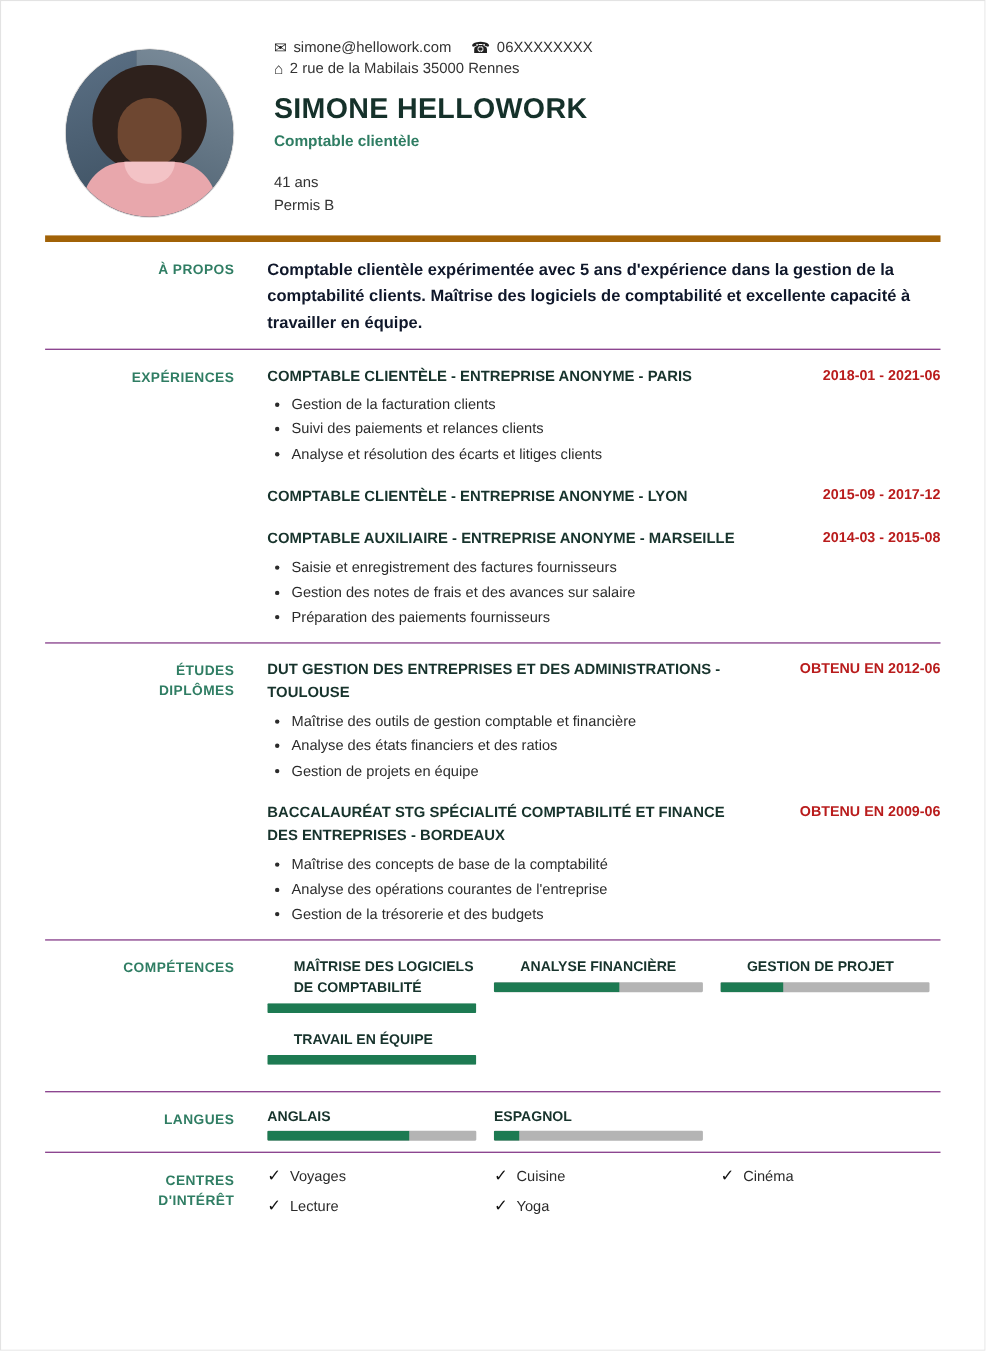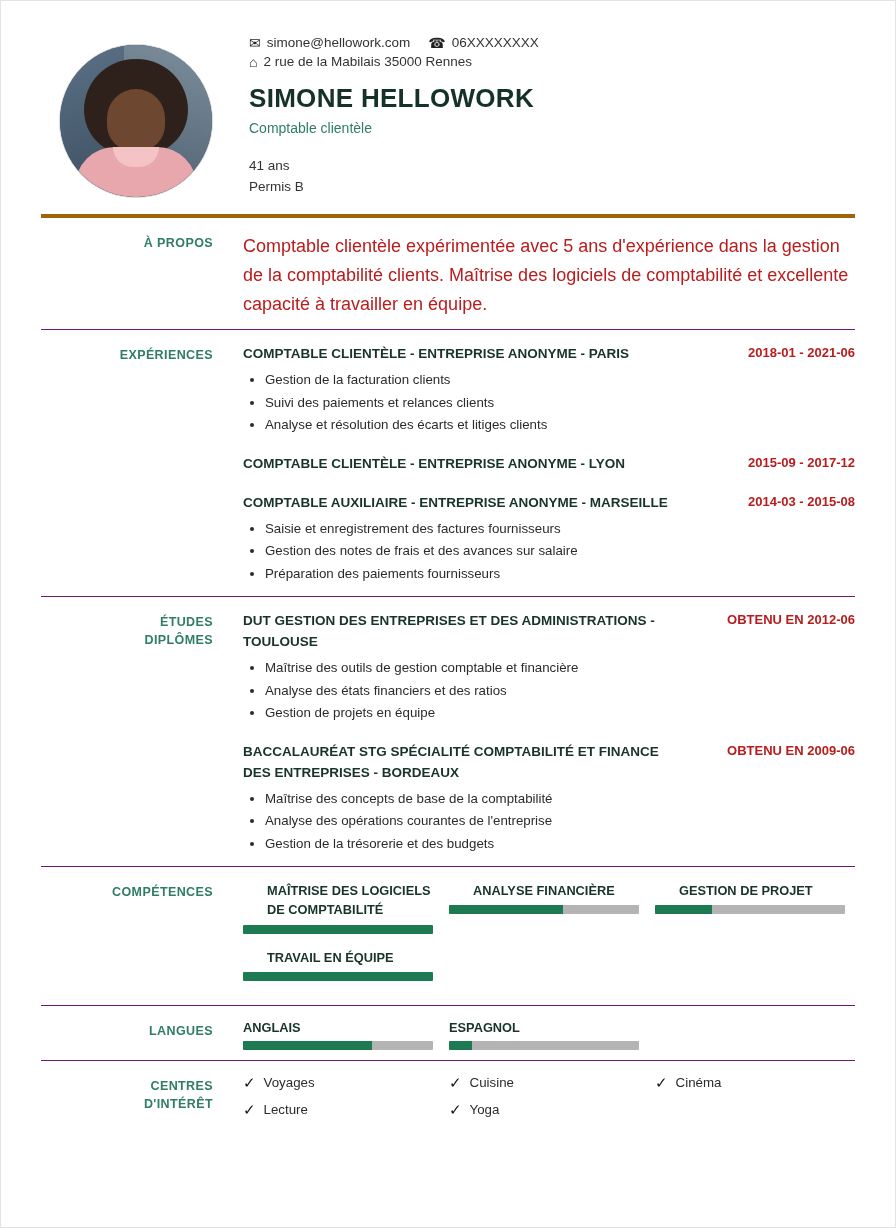--- a/index.html
+++ b/index.html
@@ -127,55 +127,57 @@
     font-size: 26px;
     font-weight: bold;
     letter-spacing: 0.3px;
     color: #15312a;
     margin: 14px 0 6px 0;
   }
   .jobtitle {
     font-size: 14px;
     color: #2f7d63;
     margin-bottom: 20px;
+    font-weight: bold;
   }
   .meta-line {
     font-size: 13.5px;
     color: #333;
     line-height: 1.55;
   }
   
   .row {
     display: flex;
     align-items: flex-start;
     border-top: 1px solid #701a75;
     padding: 14px 0 10px 0;
   }
-  .row.first { border-top: 4px solid #a16207; }
+  .row.first { border-top: 6px solid #a16207; }
   .row-label {
     width: 190px;
     flex: 0 0 190px;
     text-align: right;
     padding-right: 18px;
     box-sizing: border-box;
     font-size: 12.5px;
     font-weight: bold;
     letter-spacing: 0.4px;
     color: #2f7d63;
     line-height: 1.45;
     padding-top: 2px;
   }
   .row-body {
     flex: 1;
     padding-left: 12px;
   }
   .about-text {
-    font-size: 18px;
+    font-size: 15px;
     line-height: 1.62;
-    color: #b91c1c;
+    color: #0f172a;
+    font-weight: bold;
   }
   
   .entry { margin-bottom: 18px; }
   .entry:last-child { margin-bottom: 2px; }
   .entry-head {
     display: flex;
     justify-content: space-between;
     align-items: flex-start;
     gap: 16px;
   }

